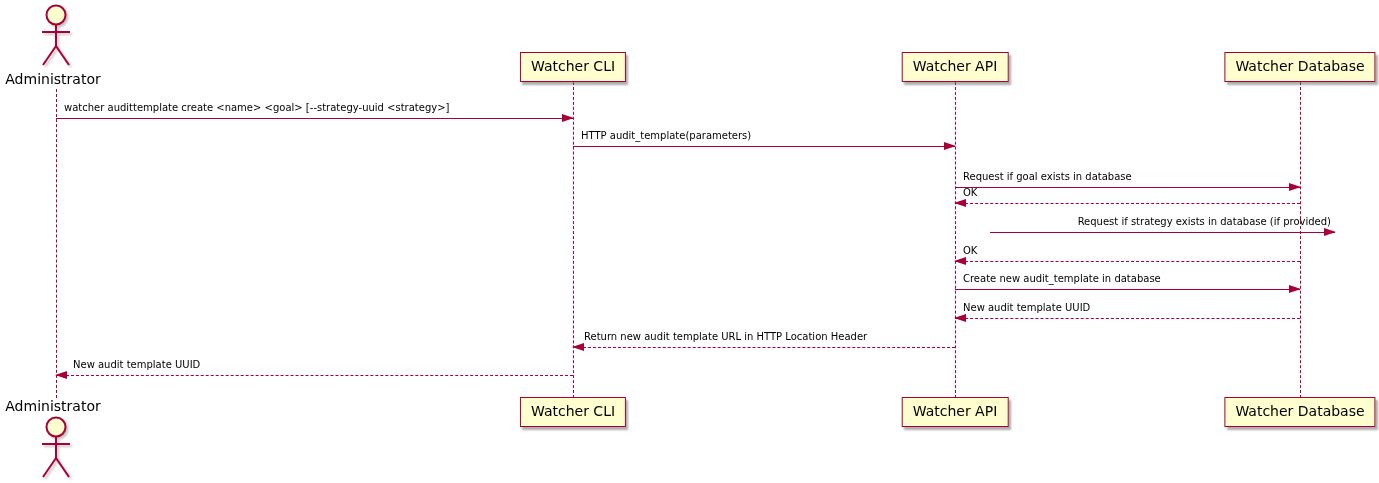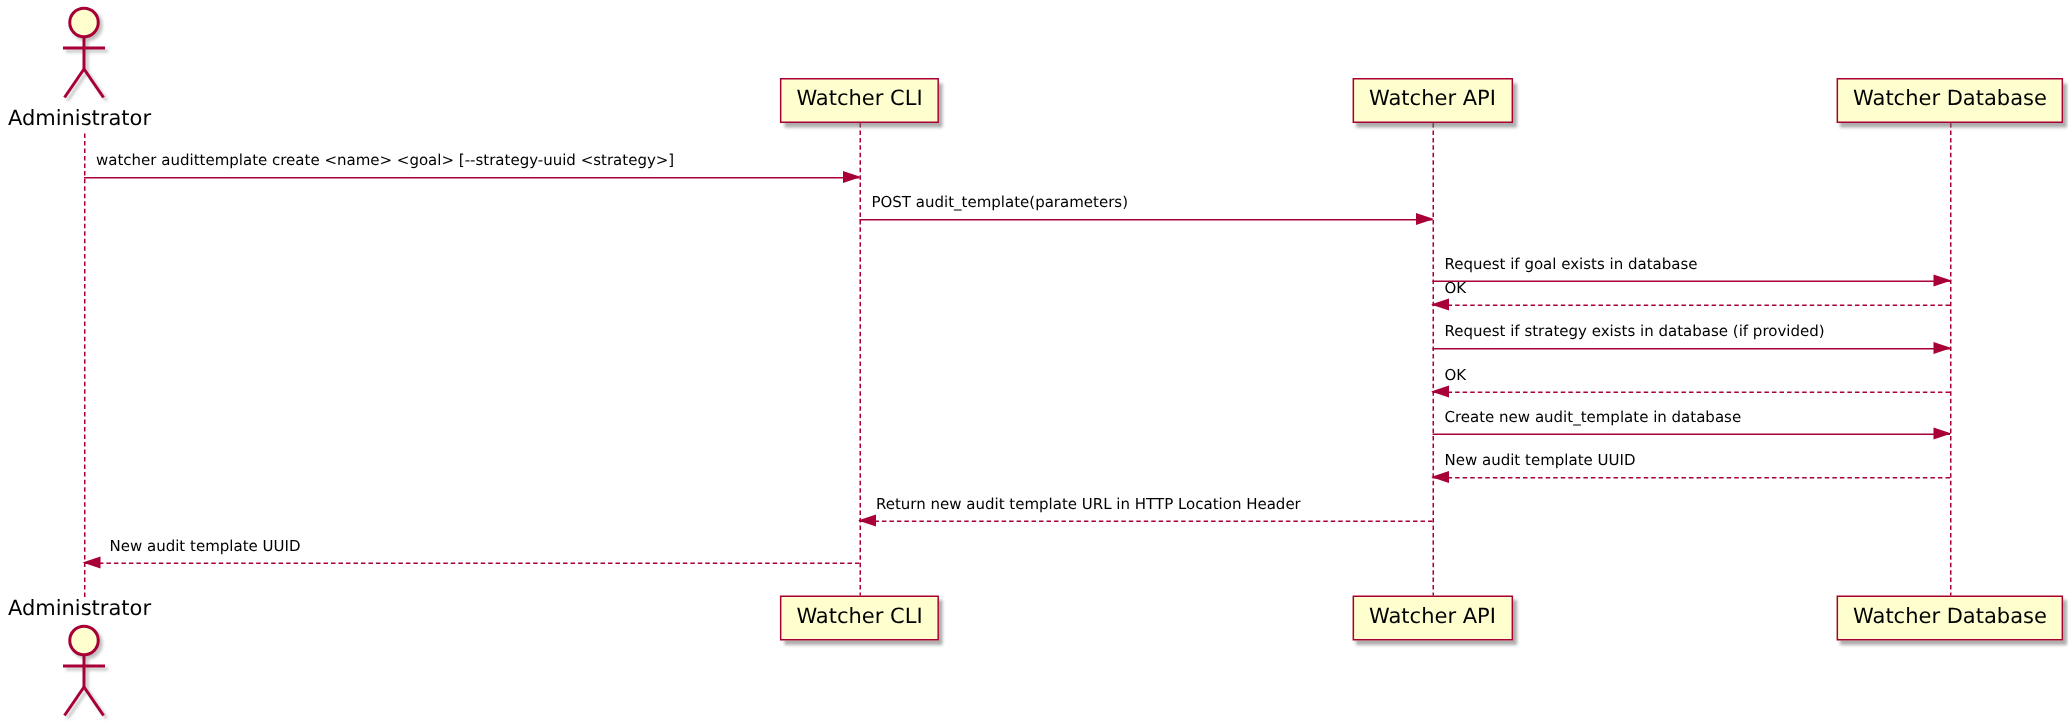--- a/index.html
+++ b/index.html
@@ -61,41 +61,41 @@
   <div class="pbox" style="left:1300px;top:52px;">Watcher Database</div>
 
   <div class="msg" style="left:56px;top:100px;width:517px;">
     <span class="lbl">watcher audittemplate create &lt;name&gt; &lt;goal&gt; [--strategy-uuid &lt;strategy&gt;]</span>
     <div class="line">
         <i class="ah r"></i>
       </div>
   </div>
 
   <div class="msg" style="left:573px;top:128px;width:382px;">
-    <span class="lbl">POST audit_template(parameters)</span>
+    <span class="lbl">HTTP audit_template(parameters)</span>
     <div class="line">
         <i class="ah r"></i>
       </div>
   </div>
 
   <div class="msg" style="left:955px;top:169px;width:345px;">
     <span class="lbl">Request if goal exists in database</span>
     <div class="line">
         <i class="ah r"></i>
       </div>
   </div>
 
   <div class="msg dashed" style="left:955px;top:185px;width:345px;">
     <span class="lbl">OK</span>
     <div class="line">
         <i class="ah l"></i>
       </div>
   </div>
 
-  <div class="msg" style="left:955px;top:214px;width:345px;">
+  <div class="msg" style="left:990px;top:214px;width:345px;text-align:right;">
     <span class="lbl">Request if strategy exists in database (if provided)</span>
     <div class="line">
         <i class="ah r"></i>
       </div>
   </div>
 
   <div class="msg dashed" style="left:955px;top:243px;width:345px;">
     <span class="lbl">OK</span>
     <div class="line">
         <i class="ah l"></i>

